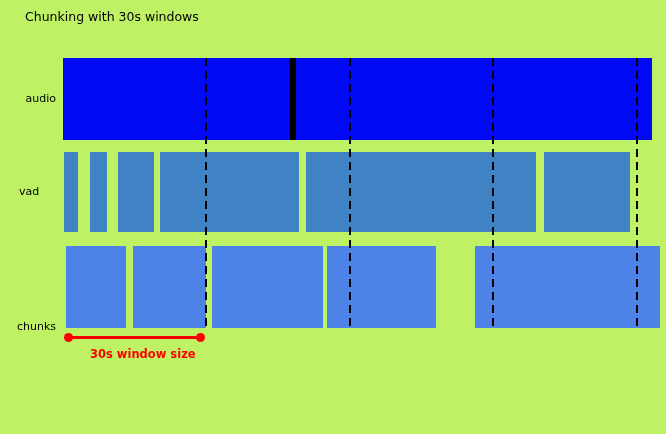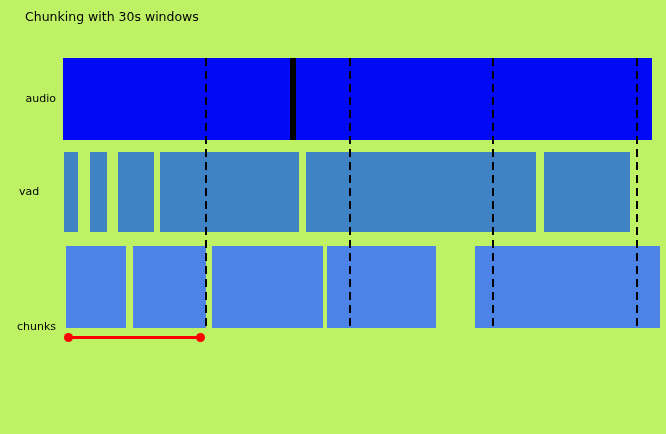--- a/index.html
+++ b/index.html
@@ -44,20 +44,21 @@
     font-weight: bold;
     z-index: 4;
     white-space: nowrap;
   }
 </style>
 </head>
 <body>
 
 <div class="fig">
   <div class="fig-title">Chunking with 30s windows</div>
+  <div class="ann-text" style="left: 90px; top: 347px; color: rgb(255, 0, 0);">30s window size</div>
 <div class="row-label" style="top: 92px;">audio</div>
     <div class="bar" style="left: 63px; top: 58px; width: 227px; height: 82px; background: rgb(2, 9, 245);"></div>
     <div class="bar" style="left: 296px; top: 58px; width: 356px; height: 82px; background: rgb(2, 9, 245);"></div>
     <div class="divider" style="left: 290px; top: 58px; width: 6px; height: 82px; background: rgb(0, 0, 0);"></div>
     <div class="row-label" style="top: 185px; text-align: center;">vad</div>
     <div class="bar" style="left: 64px; top: 152px; width: 14px; height: 80px; background: rgb(63, 131, 196);"></div>
     <div class="bar" style="left: 90px; top: 152px; width: 17px; height: 80px; background: rgb(63, 131, 196);"></div>
     <div class="bar" style="left: 118px; top: 152px; width: 36px; height: 80px; background: rgb(63, 131, 196);"></div>
     <div class="bar" style="left: 160px; top: 152px; width: 139px; height: 80px; background: rgb(63, 131, 196);"></div>
     <div class="bar" style="left: 306px; top: 152px; width: 230px; height: 80px; background: rgb(63, 131, 196);"></div>

